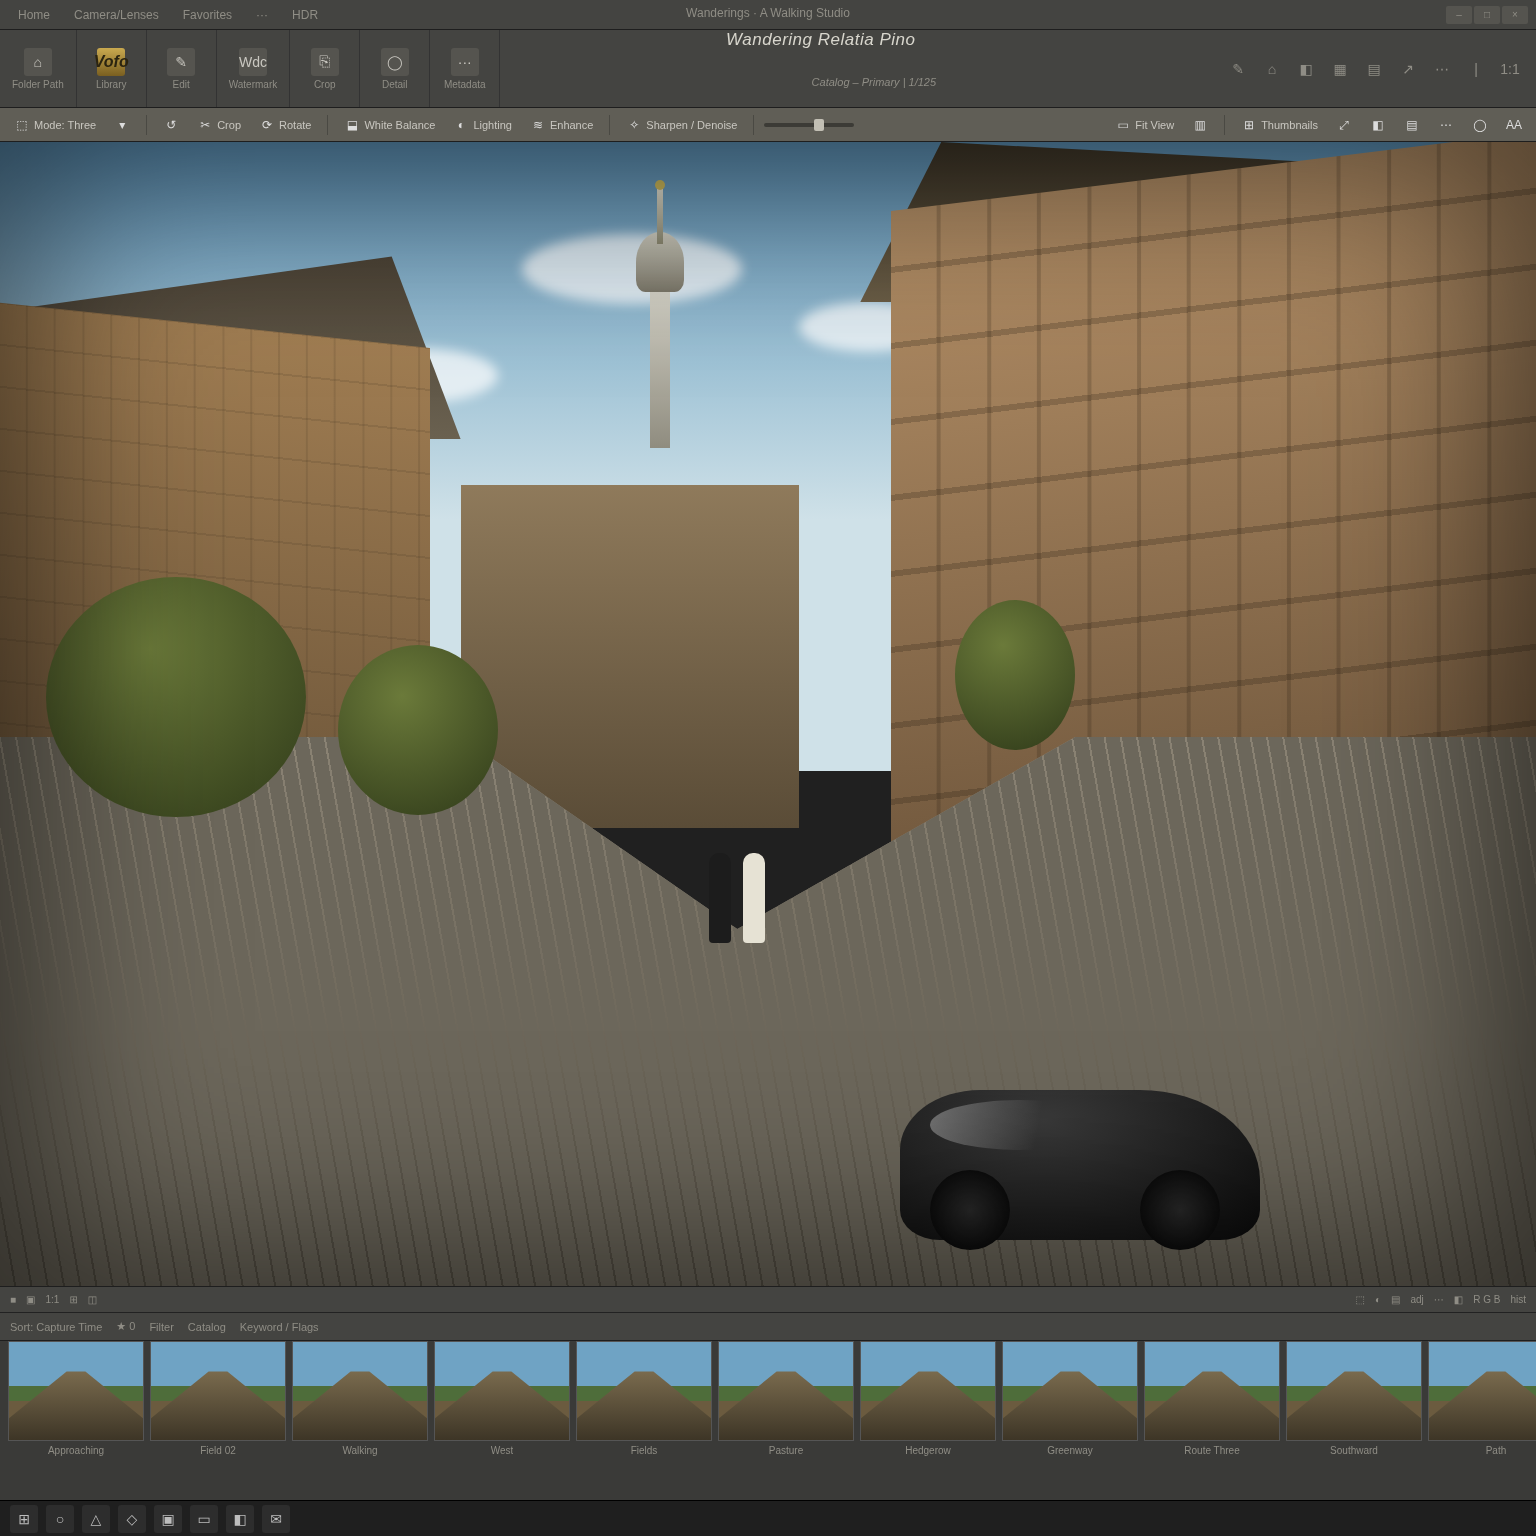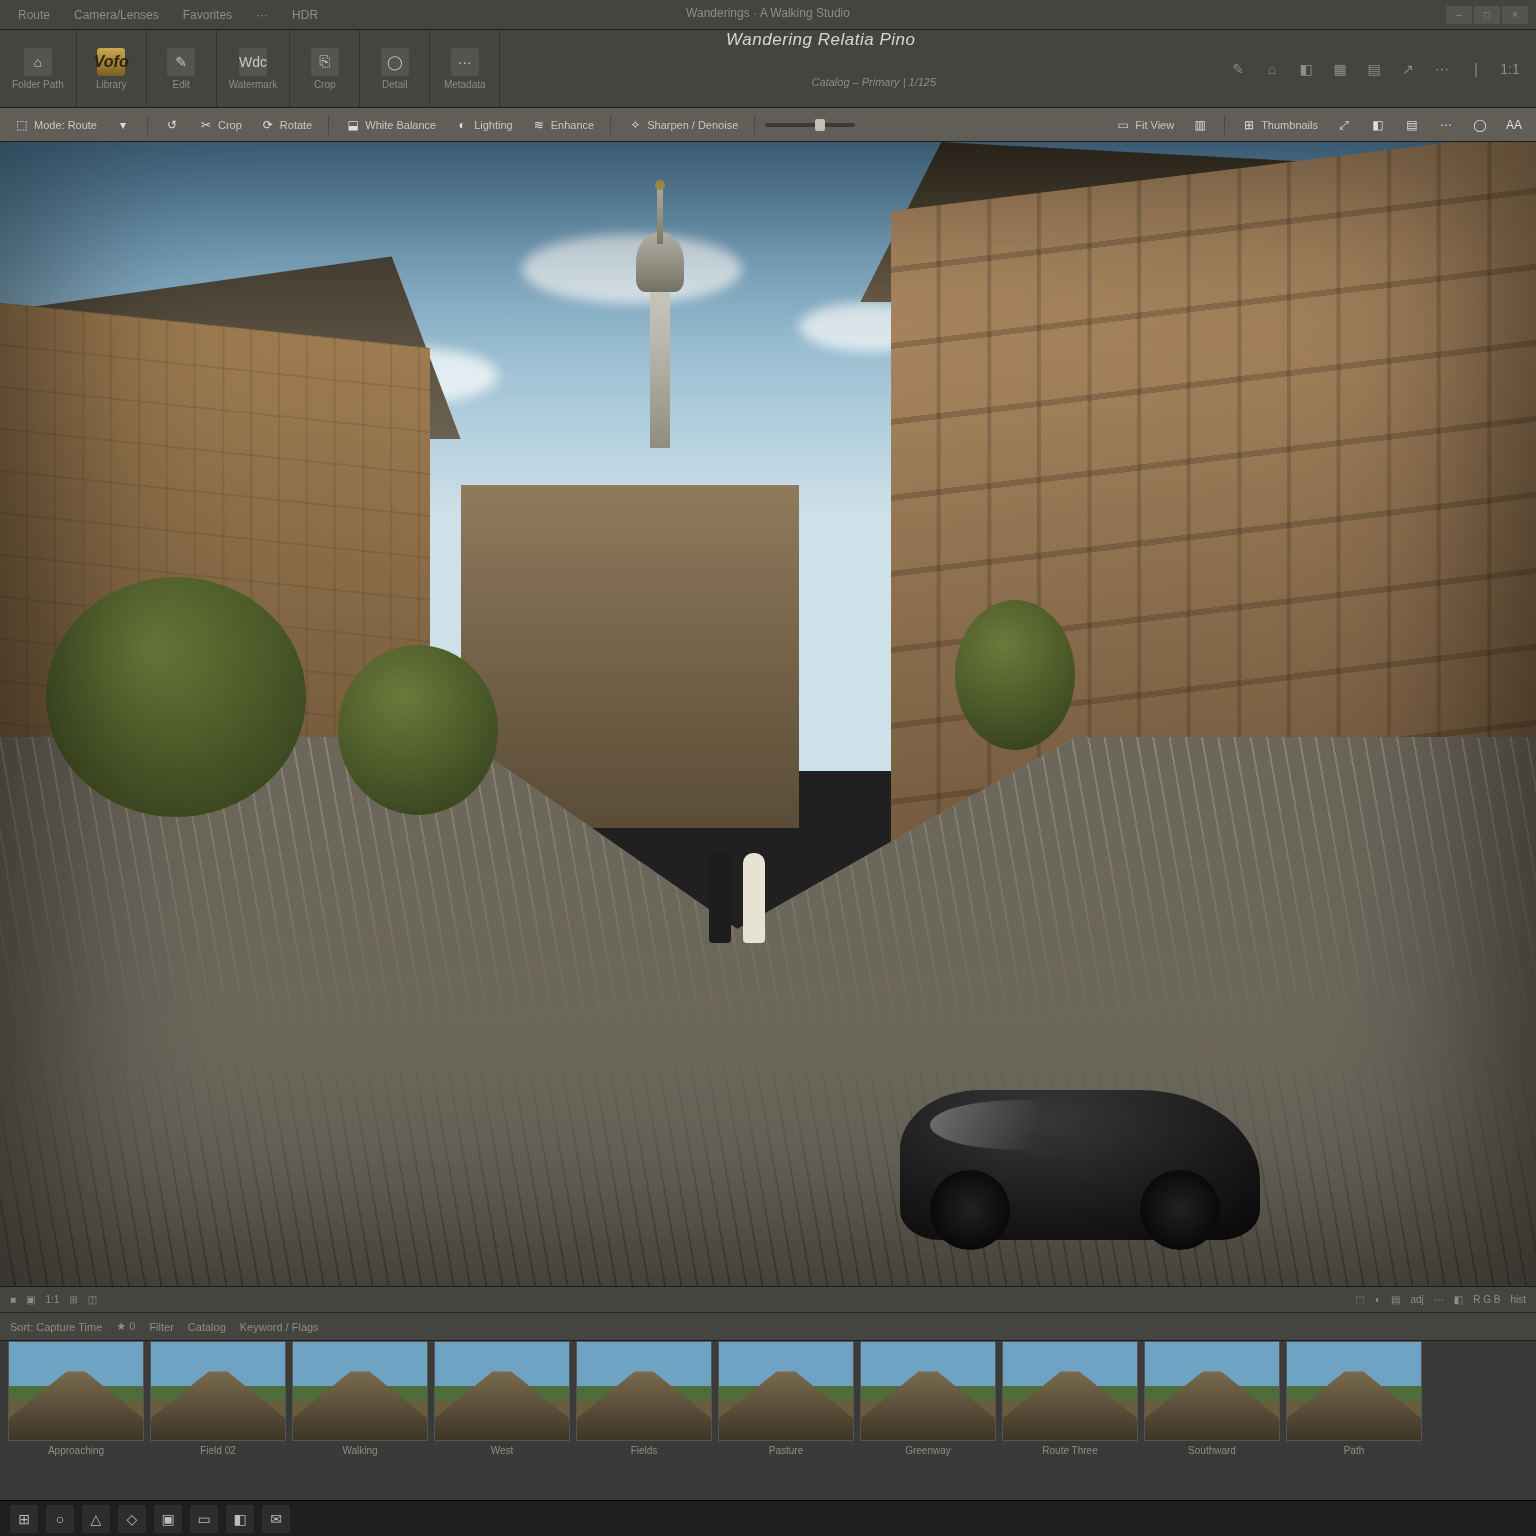--- a/index.html
+++ b/index.html
@@ -120,21 +120,21 @@
   .taskbar{height:36px;background:#1f1f1f;display:flex;align-items:center;gap:8px;padding:0 10px;border-top:1px solid #000;}
   .taskbar .tbtn{width:28px;height:28px;border-radius:3px;background:#2d2d2d;display:flex;align-items:center;justify-content:center;color:#bdbdbd;font-size:14px;}
   .title-top{position:absolute;left:50%;top:6px;transform:translateX(-50%);font-size:12px;color:var(--txt-dim);}
 </style>
 </head>
 <body>
 
 <div class="app">
 
   <div class="menubar">
-    <span class="m-item">Route</span>
+    <span class="m-item">Home</span>
     <span class="m-item">Camera/Lenses</span>
     <span class="m-item">Favorites</span>
     <span class="m-item">···</span>
     <span class="m-item">HDR</span>
     <span class="title-top">Wanderings · A  Walking Studio</span>
     <span class="spacer"></span>
     <div class="winctl">
       <span>–</span>
       <span>□</span>
       <span>×</span>
@@ -185,21 +185,21 @@
       <span>↗</span>
       <span>⋯</span>
       <span>|</span>
       <span>1:1</span>
     </div>
   </div>
 
   <div class="toolbar">
     <div class="tb">
       <span class="ico">⬚</span>
-      <span>Mode: Route</span>
+      <span>Mode: Three</span>
     </div>
     <div class="tb">
         <span class="ico">▾</span>
       </div>
     <div class="tb-sep"></div>
     <div class="tb">
         <span class="ico">↺</span>
       </div>
     <div class="tb">
         <span class="ico">✂</span>
@@ -361,20 +361,27 @@
           <div class="sk"></div>
           <div class="rd"></div>
         </div>
         <div class="cap">Pasture</div>
       </div>
       <div class="thumb">
         <div class="img">
           <div class="sk"></div>
           <div class="rd"></div>
         </div>
+        <div class="cap">Hedgerow</div>
+      </div>
+      <div class="thumb">
+        <div class="img">
+          <div class="sk"></div>
+          <div class="rd"></div>
+        </div>
         <div class="cap">Greenway</div>
       </div>
       <div class="thumb">
         <div class="img">
           <div class="sk"></div>
           <div class="rd"></div>
         </div>
         <div class="cap">Route Three</div>
       </div>
       <div class="thumb">

